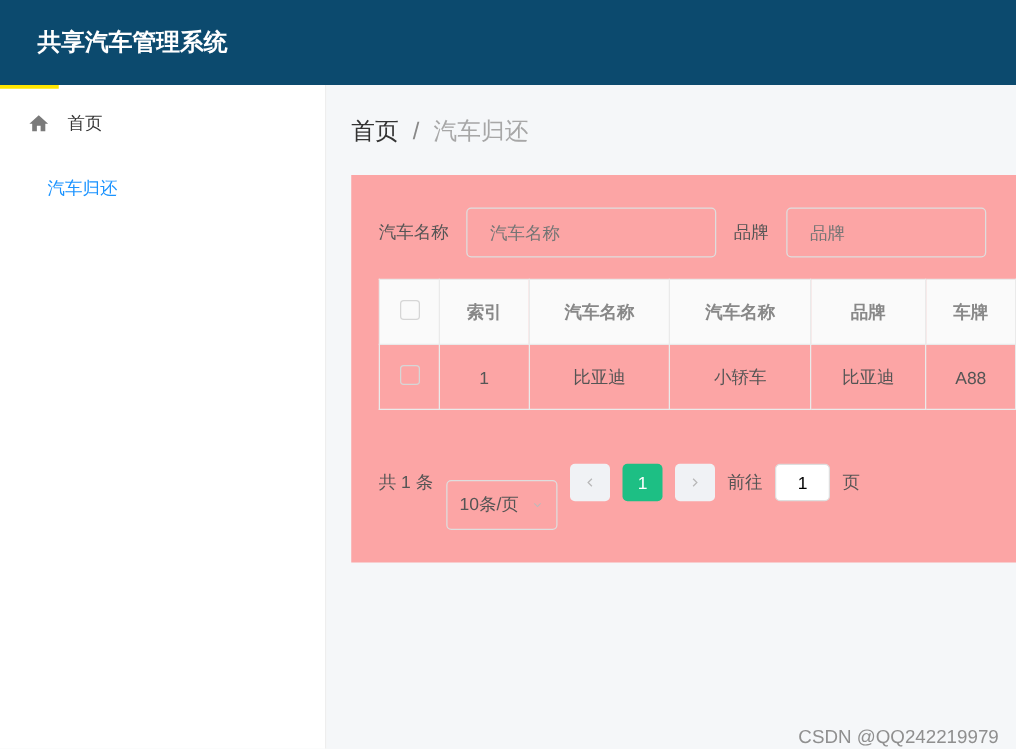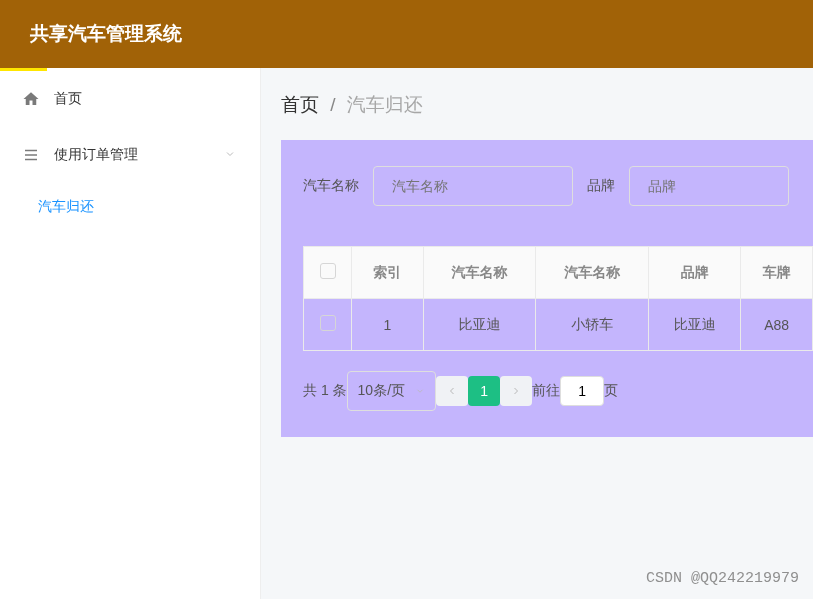--- a/index.html
+++ b/index.html
@@ -1,57 +1,57 @@
 <!DOCTYPE html>
 <html><head>
 <meta charset="utf-8">
 <style>
 * { box-sizing: border-box; margin: 0; padding: 0; }
 body { font-family: "Helvetica Neue", Arial, "Microsoft YaHei", sans-serif; background: #f5f7f9; width: 813px; height: 599px; overflow: hidden; position: relative; }
 
-.header { background: #a16207; height: 68px; display: flex; align-items: center; padding-left: 30px; }
+.header { background: #0c4a6e; height: 68px; display: flex; align-items: center; padding-left: 30px; }
 .header-title { color: #fff; font-size: 19px; font-weight: bold; }
 
 .main { display: flex; height: calc(599px - 68px); }
 
 .sidebar { width: 261px; background: #fff; border-right: 1px solid #eee; }
 .yellow-line { width: 47px; height: 3px; background: #ffe600; margin-left: 0; }
 .nav-item { height: 56px; display: flex; align-items: center; padding: 0 22px; color: #353535; font-size: 14px; cursor: pointer; position: relative; }
 .nav-item .icon { width: 18px; height: 18px; margin-right: 14px; fill: #7a7a7a; color: #7a7a7a; }
 .nav-item .chev { position: absolute; right: 24px; color: #bbb; }
 .sub-item { height: 48px; display: flex; align-items: center; padding-left: 38px; color: #1a93ff; font-size: 14px; cursor: pointer; }
 
 .content { flex: 1; padding: 0; }
 .breadcrumb { padding: 24px 0 22px 20px; font-size: 19px; color: #333; }
 .breadcrumb .sep { color: #888; margin: 0 6px; }
 .breadcrumb .current { color: #a7a7a7; }
 
-.panel { background: #c4b5fd; margin-left: 20px; padding: 26px 0 26px 22px; }
+.panel { background: #fca5a5; margin-left: 20px; padding: 26px 0 26px 22px; }
 
 .search-row { display: flex; align-items: center; gap: 14px; }
 .label { font-size: 14px; color: #555; }
 .search-input { height: 40px; border: 1px solid #dedede; border-radius: 4px; display: flex; align-items: center; padding: 0 12px; }
 .search-input svg { width: 14px; height: 14px; fill: #b8b8b8; margin-right: 6px; }
 .search-input input { border: none; outline: none; font-size: 14px; color: #555; background: transparent; }
 .w1 { width: 200px; }
 .w2 { width: 160px; }
 
-.table { width: 100%; border-collapse: collapse; margin-top: 40px; }
+.table { width: 100%; border-collapse: collapse; margin-top: 17px; }
 .table th, .table td { border: 1px solid #eaeaea; padding: 16px 10px; text-align: center; font-size: 14px; color: #555; }
 .table th { background: #fafafa; font-weight: 600; color: #888; }
 .table th:first-child, .table td:first-child { width: 48px; }
 .cb { width: 16px; height: 16px; border: 1px solid #d6d6d6; border-radius: 3px; display: inline-block; }
 
-.pager { display: flex; align-items: center; margin-top: 20px; font-size: 14px; color: #555; }
-.select { border: 1px solid #dedede; border-radius: 4px; height: 40px; display: flex; align-items: center; padding: 15px 10px; gap: 10px; cursor: pointer; }
+.pager { display: flex; align-items: center; margin-top: 20px; font-size: 14px; color: #555; gap: 10px; }
+.select { border: 1px solid #dedede; border-radius: 4px; height: 40px; display: flex; align-items: center; padding: 15px 10px; gap: 10px; cursor: pointer; margin-top: 36px; }
 .pbtn { width: 32px; height: 30px; background: #f0f2f5; border-radius: 4px; display: flex; align-items: center; justify-content: center; cursor: pointer; color: #b8b8b8; }
 .pbtn.active { background: #1dbf84; color: #fff; }
 .pinput { width: 44px; height: 30px; border: 1px solid #dedede; border-radius: 4px; text-align: center; font-size: 14px; outline: none; }
 
-.watermark { position: absolute; right: 14px; bottom: 12px; color: #8f8f8f; font-size: 15px; font-family: Liberation Mono, monospace; }
+.watermark { position: absolute; right: 14px; bottom: 1px; color: #8f8f8f; font-size: 15px; }
 </style>
 </head>
 <body>
 
 <div class="header">
   <div class="header-title">共享汽车管理系统</div>
 </div>
 
 <div class="main">
   <div class="sidebar">
@@ -59,31 +59,20 @@
 
     <div class="nav-item">
       <svg class="icon" viewBox="0 0 24 24">
           <path d="M10 20v-6h4v6h5v-8h3L12 3 2 12h3v8z"></path>
         </svg>
       <span>首页</span>
     </div>
 
 
 
-    <div class="nav-item">
-      <svg class="icon" viewBox="0 0 24 24" fill="none" stroke="currentColor" stroke-width="2">
-          <line x1="4" y1="6" x2="20" y2="6"></line>
-          <line x1="4" y1="12" x2="20" y2="12"></line>
-          <line x1="4" y1="18" x2="20" y2="18"></line>
-        </svg>
-      <span>使用订单管理</span>
-      <span class="chev"><svg width="12" height="12" viewBox="0 0 24 24" fill="none" stroke="currentColor" stroke-width="2">
-            <polyline points="6 9 12 15 18 9"></polyline>
-          </svg></span>
-    </div>
 
 
     <div class="sub-item">
       <span>汽车归还</span>
     </div>
   </div>
 
   <div class="content">
     <div class="breadcrumb">
       <span>首页</span>

